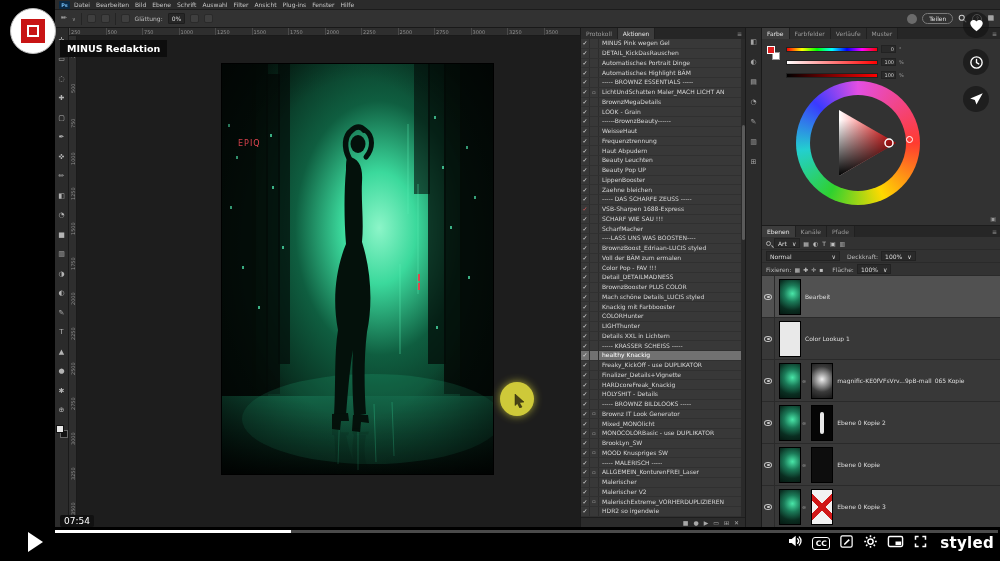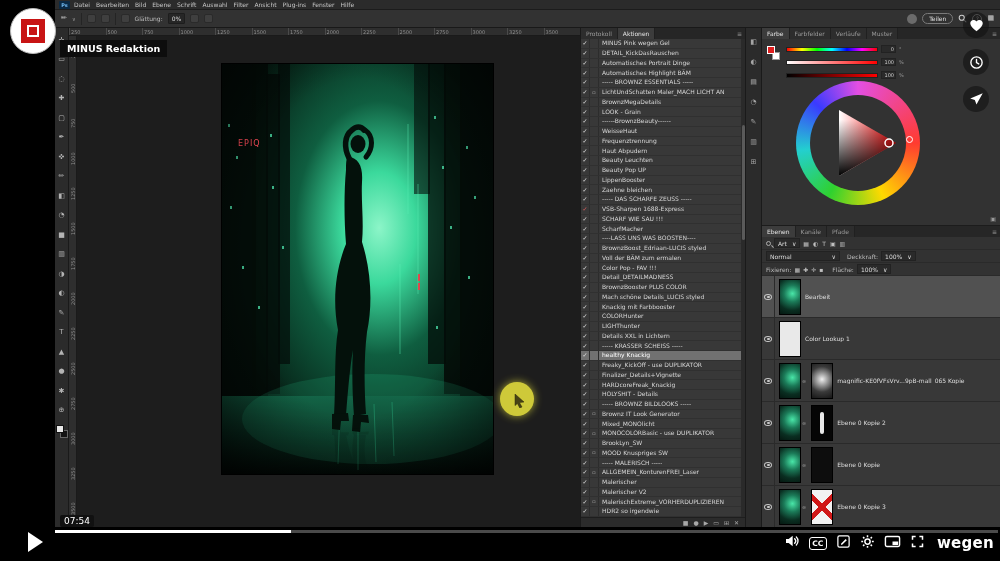--- a/index.html
+++ b/index.html
@@ -894,15 +894,15 @@
           <rect x="12" y="10" width="8" height="5" fill="#fff"></rect>
         </svg>
     </span>
     <span>
       <svg width="15" height="15" viewBox="0 0 24 24">
           <g stroke="#fff" stroke-width="2.4" fill="none">
             <path d="M9 4H4v5M15 4h5v5M20 15v5h-5M4 15v5h5"></path>
           </g>
         </svg>
     </span>
-    <span class="vimeo-logo">wegen</span>
+    <span class="vimeo-logo">styled</span>
   </div>
 </div>
 
 </body></html>

